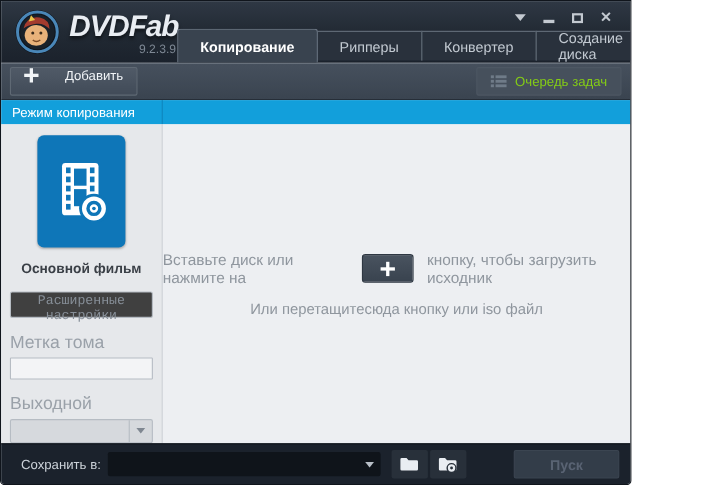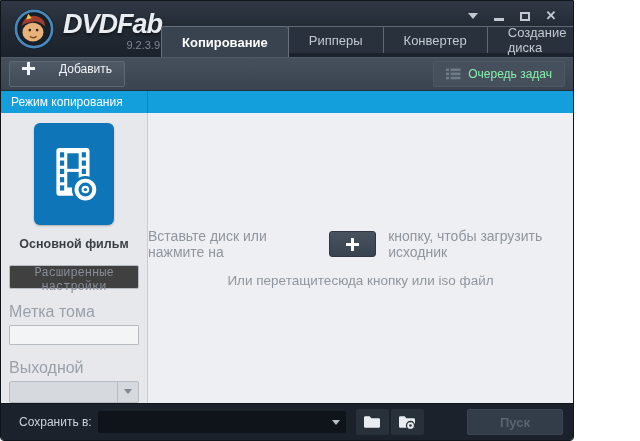--- a/index.html
+++ b/index.html
@@ -25,21 +25,21 @@
   }
   .app-version { font-size:11px; color:#7e8894; line-height:13px; margin-right:2px; }
 
   .win-controls { position:absolute; top:8px; right:14px; display:flex; align-items:center; gap:10px; }
   .win-btn { width:16px; height:14px; display:flex; align-items:center; justify-content:center; cursor:default; }
   .chev { width:0; height:0; border-left:5px solid transparent; border-right:5px solid transparent; border-top:6px solid #c3c9d0; }
   .mini-bar { width:10px; height:3px; background:#c3c9d0; margin-top:6px; }
   .maxi-box { width:10px; height:9px; border:2px solid #c3c9d0; }
   .close-x { color:#c3c9d0; font-size:13px; font-weight:bold; line-height:14px; }
 
-  .tabs { position:absolute; left:160px; bottom:0; display:flex; align-items:flex-start; }
+  .tabs { position:absolute; left:160px; bottom:0; display:flex; align-items:center; }
   .tab {
     height:27px; padding:0 20px; display:flex; align-items:center; justify-content:center;
     background:#29313c; border:1px solid rgba(160,172,184,.45); border-bottom:none;
     color:#c2c9d1; font-size:13px; margin-right:-1px; cursor:default;
   }
   .tab.active {
     height:31px; background:#39434f; color:#ffffff; font-weight:bold;
     border-radius:3px 3px 0 0; position:relative; z-index:2;
   }
 
@@ -54,21 +54,21 @@
     background:linear-gradient(180deg,#505a67 0%,#414b58 100%);
     border:1px solid #5f6974; border-radius:2px; color:#f1f4f7; font-size:12px; cursor:default;
   }
   .plus-shape { position:relative; width:13px; height:13px; }
   .plus-shape::before { content:""; position:absolute; left:0; top:5px; width:13px; height:3px; background:#f1f4f7; }
   .plus-shape::after  { content:""; position:absolute; left:5px; top:0; width:3px; height:13px; background:#f1f4f7; }
   .spacer { flex:1; }
   .queue-btn {
     height:26px; padding:0 12px; display:flex; align-items:center; gap:7px;
     background:#46505c; border:1px solid #4d5763; border-radius:2px;
-    color:#86efac; font-size:12px; cursor:default;
+    color:#84cc16; font-size:12px; cursor:default;
   }
 
   
   .mode-bar { height:22px; flex:0 0 22px; background:#129fdb; display:flex; }
   .mode-bar-left {
     width:147px; flex:0 0 147px; border-right:1px solid #0e86bd;
     display:flex; align-items:center; padding-left:10px;
   }
   .mode-title { color:#ffffff; font-size:12px; }
 

